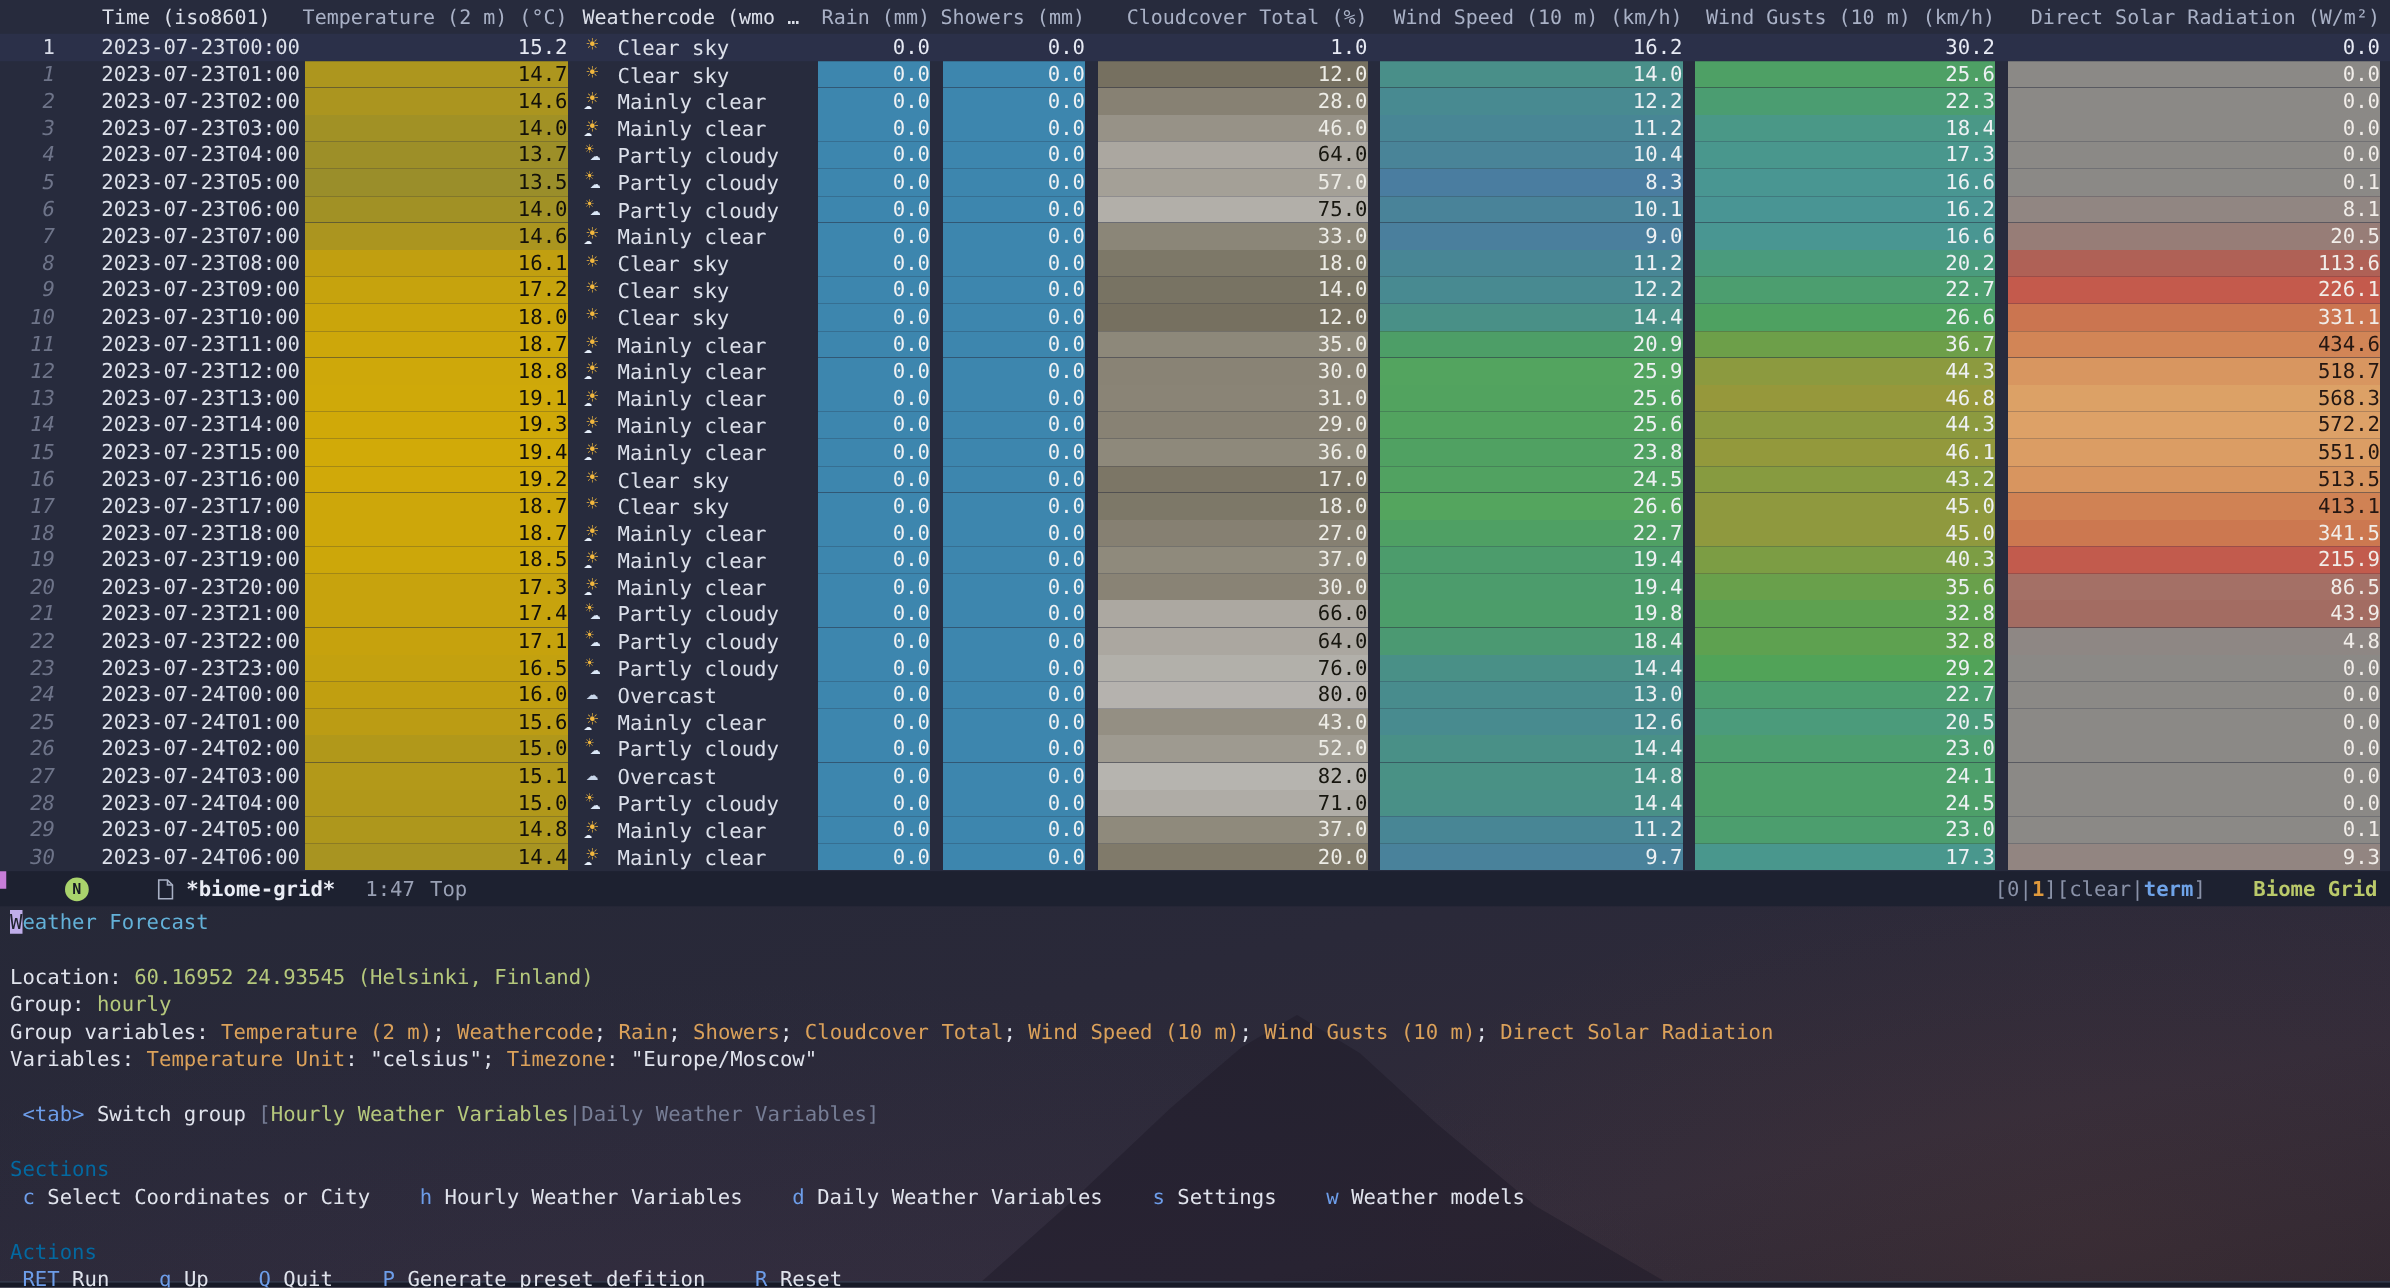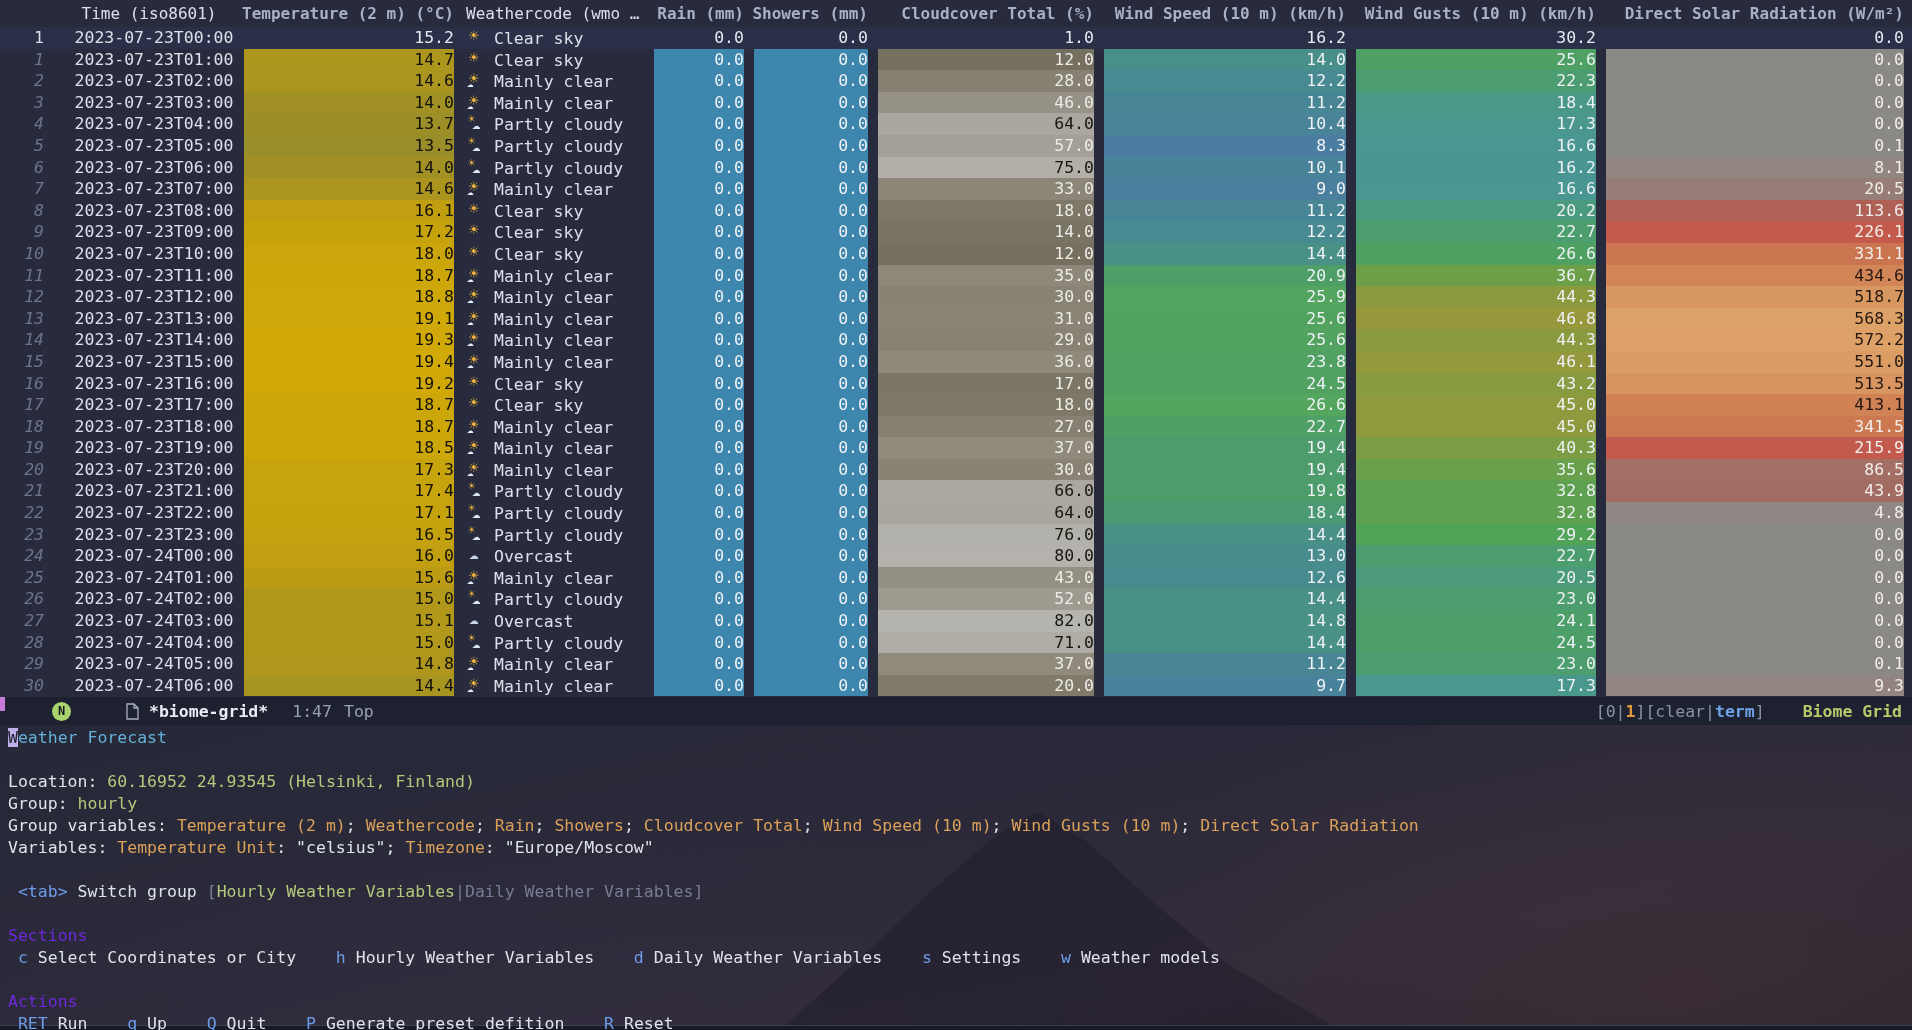--- a/index.html
+++ b/index.html
@@ -18,24 +18,24 @@
   }
   
   .table{position:absolute;left:0;top:0;width:1912px;height:697px;overflow:hidden;background:#272b3d;}
   .thead,.trow{display:grid;grid-template-columns:var(--cols);white-space:pre;}
   .thead{height:27px;line-height:27px;font-size:16px;color:#a9b1c6;background:#23273
 6;}
   .trow{height:21.6px;line-height:21.6px;font-size:16.5px;}
   .trow span{overflow:hidden;}
   .c-num{text-align:right;padding-right:14px;color:#6e7489;font-style:italic;}
   .trow.cur .c-num{color:#d8dce8;font-style:normal;}
-  .c-time{text-align:center;padding-left:10px;color:#dce0ea;}
+  .c-time{text-align:right;padding-left:10px;color:#dce0ea;}
   .c-code{text-align:left;padding-left:6px;color:#dce0ea;}
   .cell-bg{background-clip:content-box !important;padding:0 4px;text-align:right;}
-  .num-r{text-align:right;font-weight:bold;}
+  .num-r{text-align:right;}
   .pr6{padding-right:6px;} .pr8{padding-right:8px;}
   .trow.cur{background:#2b3049;}
   .trow.cur .cell-bg{background:transparent !important;color:#e6e9f3 !important;}
   
   .wi{display:inline-block;width:25px;height:20px;position:relative;vertical-align:-3px;margin-right:3px;}
   .wi span{position:absolute;line-height:1;}
   .wi .sun{color:#f0b63e;font-size:16px;left:3px;top:1px;}
   .wi .sun-sm{color:#f0b63e;font-size:12px;left:2px;top:0;}
   .wi .cloud{color:#d9e6f6;font-size:14px;left:6px;top:4px;}
   .wi .cloud-sm{color:#e6effb;font-size:11px;left:1px;top:8px;}
@@ -56,21 +56,21 @@
   .buffer{position:absolute;left:0;top:725px;width:1912px;height:305px;padding:2px 0 0 0;
     font-size:16.5px;white-space:pre;}
   .mountain{position:absolute;left:780px;top:812px;width:560px;height:218px;background:#1d1a28;opacity:.5;
     clip-path:polygon(0% 100%,14% 68%,28% 34%,38% 12%,46% 0%,55% 14%,66% 40%,80% 70%,100% 100%);}
   .bline{height:22px;line-height:22px;position:relative;z-index:2;padding-left:8px;}
   .bottom-strip{position:absolute;left:0;bottom:0;width:1912px;height:5px;background:#171a27;border-top:1px solid #3a4054;z-index:1;}
   
   .r-fg{color:#e0e3ec;}
   .r-dim{color:#767d95;}
   .r-heading{color:#63b1d8;}
-  .r-section{color:#6d28d9;}
+  .r-section{color:#0369a1;}
   .r-green{color:#b5c87c;}
   .r-orange{color:#dba15a;}
   .r-key{color:#6d9de9;}
   .r-cursor{background:#c0aeea;color:#20242f;}
   .r-mlorange{color:#e0993c;font-weight:bold;}
   .r-mlblue{color:#6fa3e8;font-weight:bold;}
   .r-mldim{color:#8a92a8;}
 </style>
 </head>
 <body>

